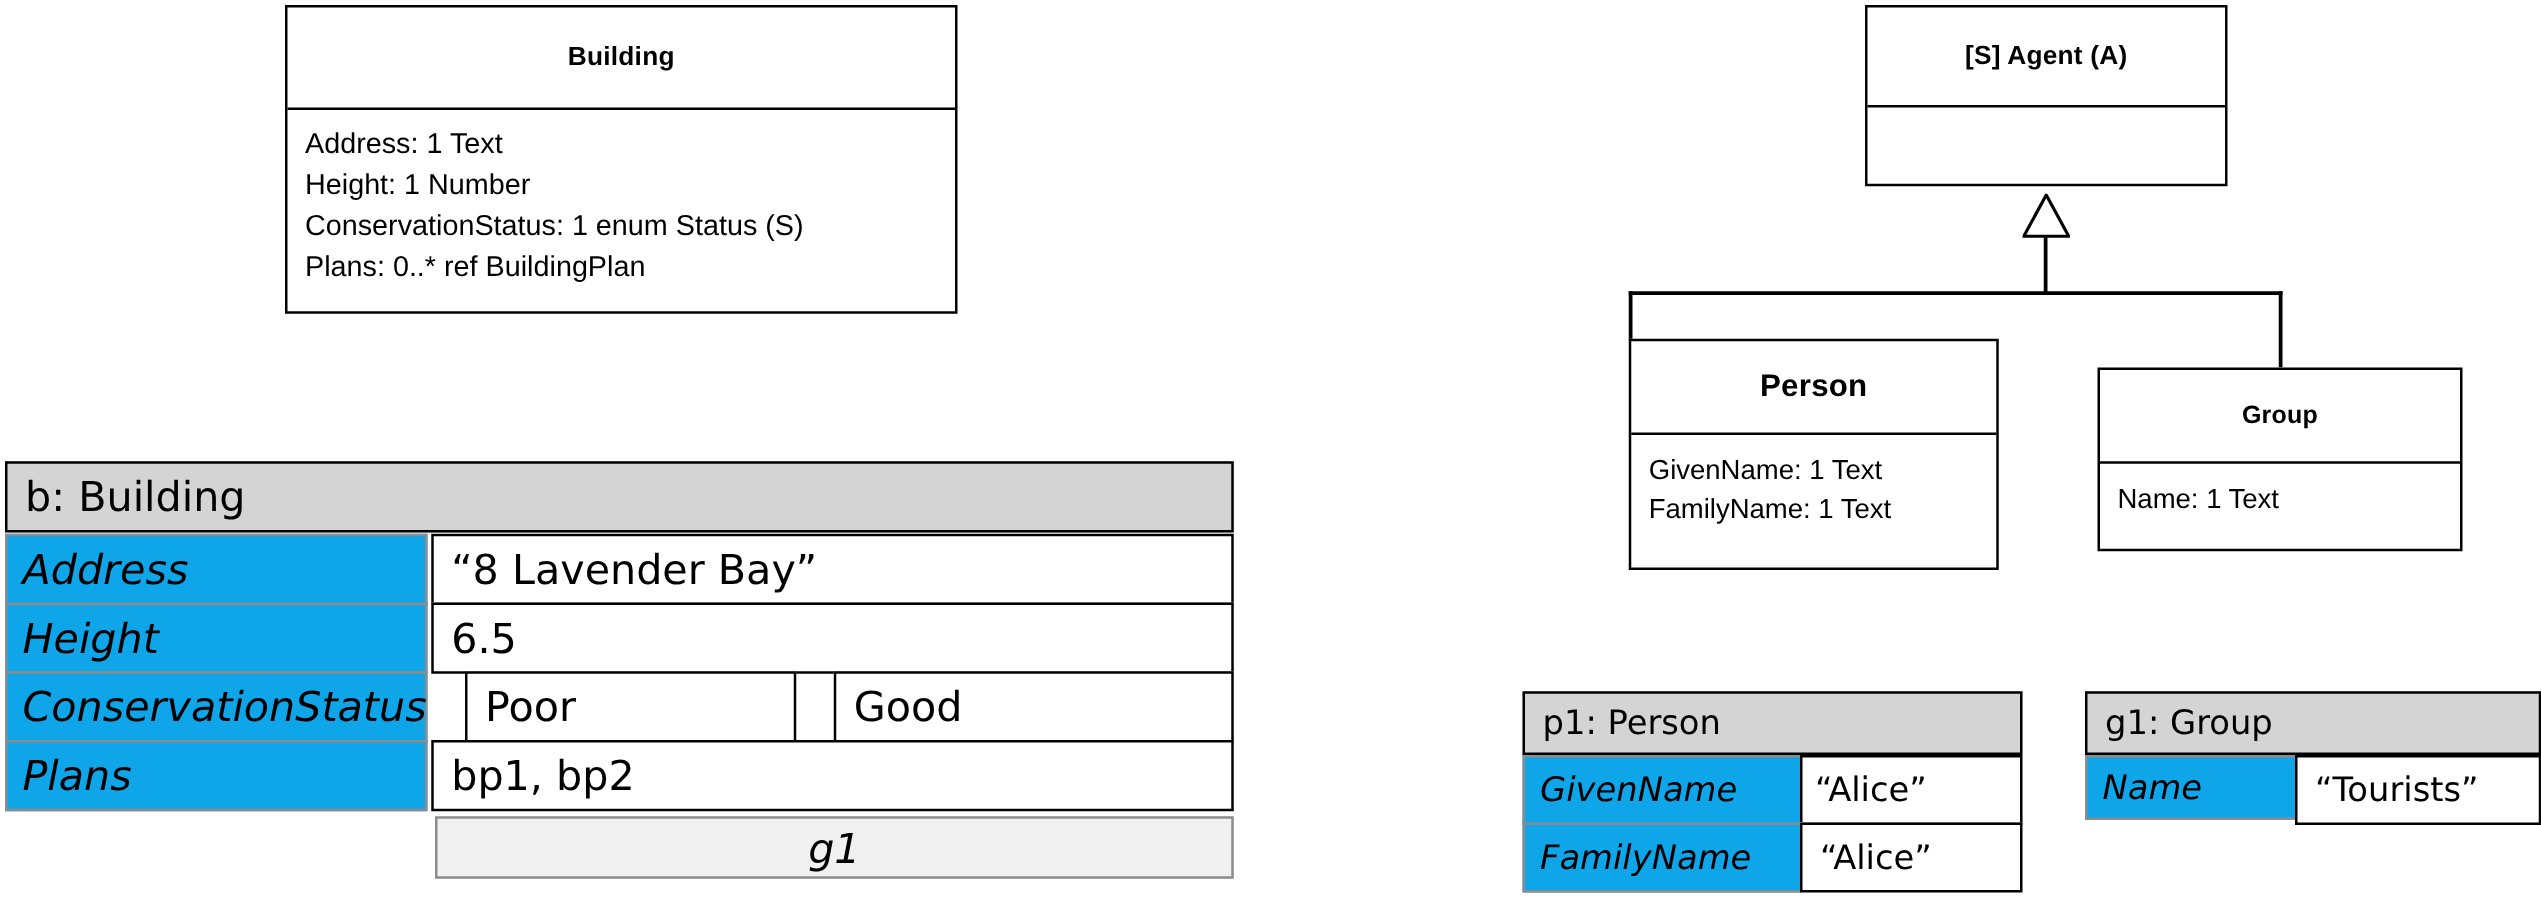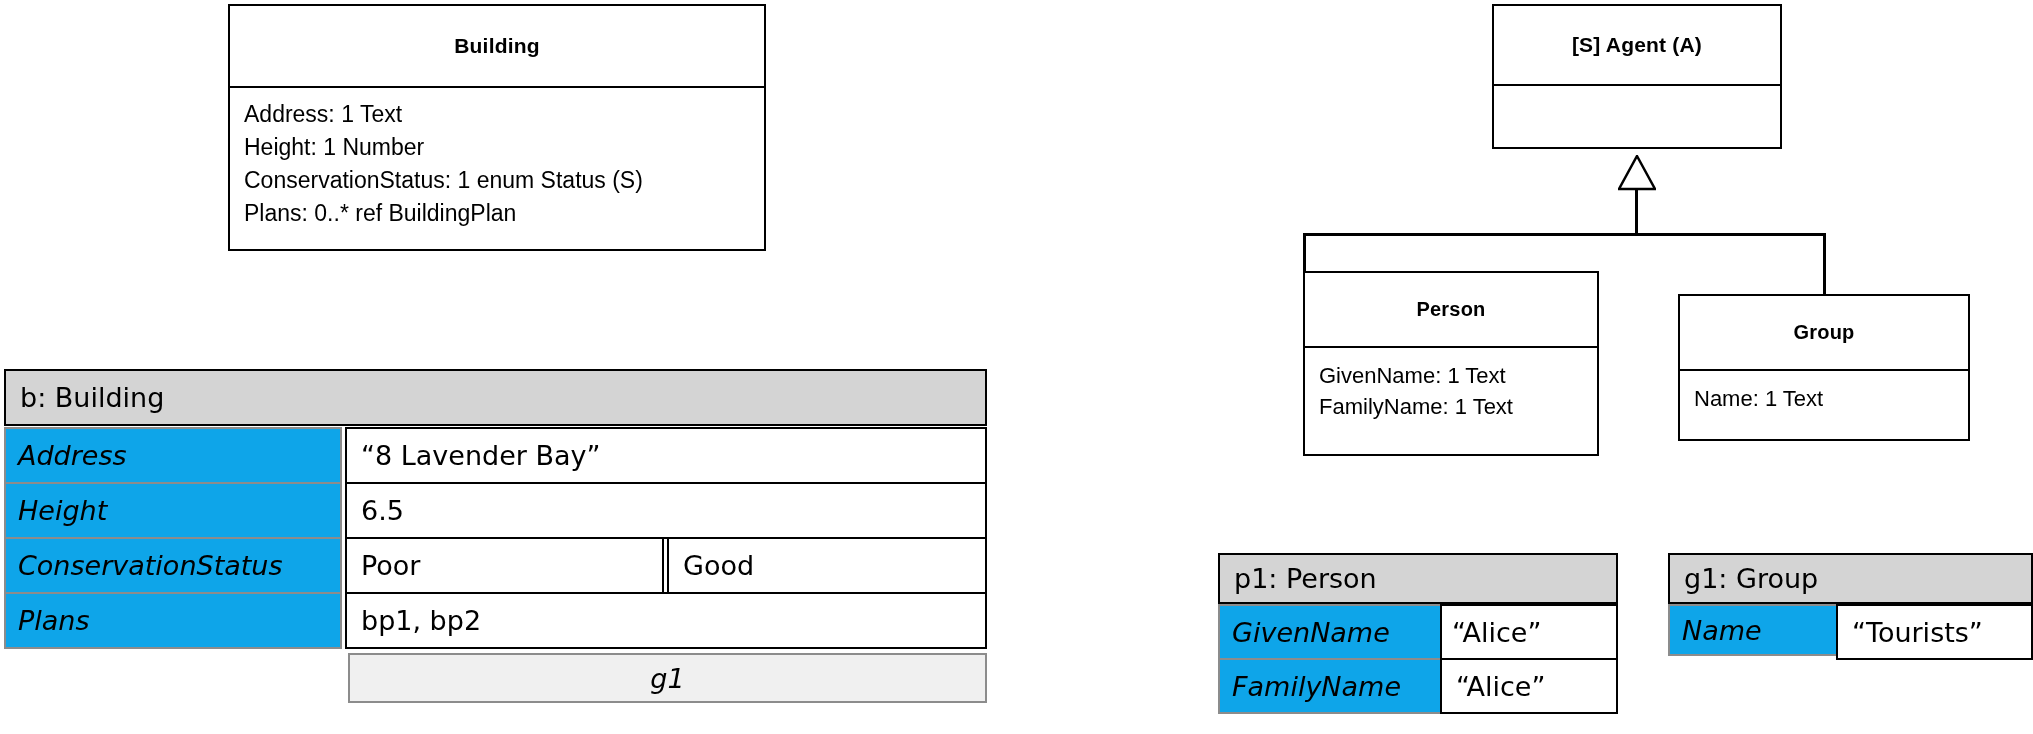--- a/index.html
+++ b/index.html
@@ -139,50 +139,50 @@
 
   <div class="gen-line" style="left:1635px; top:190px; width:3px; height:45px;"></div>
 
   <div class="gen-line" style="left:1303px; top:233px; width:523px; height:3px;"></div>
 
   <div class="gen-line" style="left:1303px; top:233px; width:3px; height:39px;"></div>
 
   <div class="gen-line" style="left:1823px; top:233px; width:3px; height:61px;"></div>
 
   <div class="uml-class" style="left:1303px; top:271px; width:296px; height:185px; font-size:22px;">
-    <div class="cls-name" style="height:73px; font-size:20px;">Person</div>
+    <div class="cls-name" style="height:73px; font-size:25px;">Person</div>
     <div class="cls-sep"></div>
     <div class="cls-attrs" style="line-height:31px; padding-top:12px;">
       <div class="attr-line">GivenName: 1 Text</div>
       <div class="attr-line">FamilyName: 1 Text</div>
     </div>
   </div>
 
   <div class="uml-class" style="left:1678px; top:294px; width:292px; height:147px; font-size:22px;">
     <div class="cls-name" style="height:73px; font-size:20px;">Group</div>
     <div class="cls-sep"></div>
     <div class="cls-attrs" style="line-height:31px; padding-top:12px;">
       <div class="attr-line">Name: 1 Text</div>
     </div>
   </div>
 
-  <div class="obj-table" style="left:4px; top:369px; width:983px; font-size:27px;">
+  <div class="obj-table" style="left:4px; top:369px; width:983px; font-size:33px;">
     <div class="obj-title" style="height:57px;">b: Building</div>
 
     <div class="obj-row" style="margin-top:1px;">
       <div class="obj-key" style="width:338px; height:57px;">Address</div>
       <div class="obj-val" style="height:57px; margin-left:3px;">“8 Lavender Bay”</div>
     </div>
 
     <div class="obj-row" style="margin-top:-2px;">
       <div class="obj-key" style="width:338px; height:57px;">Height</div>
       <div class="obj-val" style="height:57px; margin-left:3px;">6.5</div>
     </div>
 
-    <div class="obj-row" style="margin-top:-2px;">
+    <div class="obj-row" style="margin-top:-2px;gap:27px;">
       <div class="obj-key" style="width:338px; height:57px;">ConservationStatus</div>
       <div class="obj-val" style="height:57px; margin-left:3px;">Poor</div>
       <div class="obj-val" style="height:57px; width:320px; flex:0 0 auto; margin-left:3px;">Good</div>
     </div>
 
     <div class="obj-row" style="margin-top:-2px;">
       <div class="obj-key" style="width:338px; height:57px;">Plans</div>
       <div class="obj-val" style="height:57px; margin-left:3px;">bp1, bp2</div>
     </div>
 

